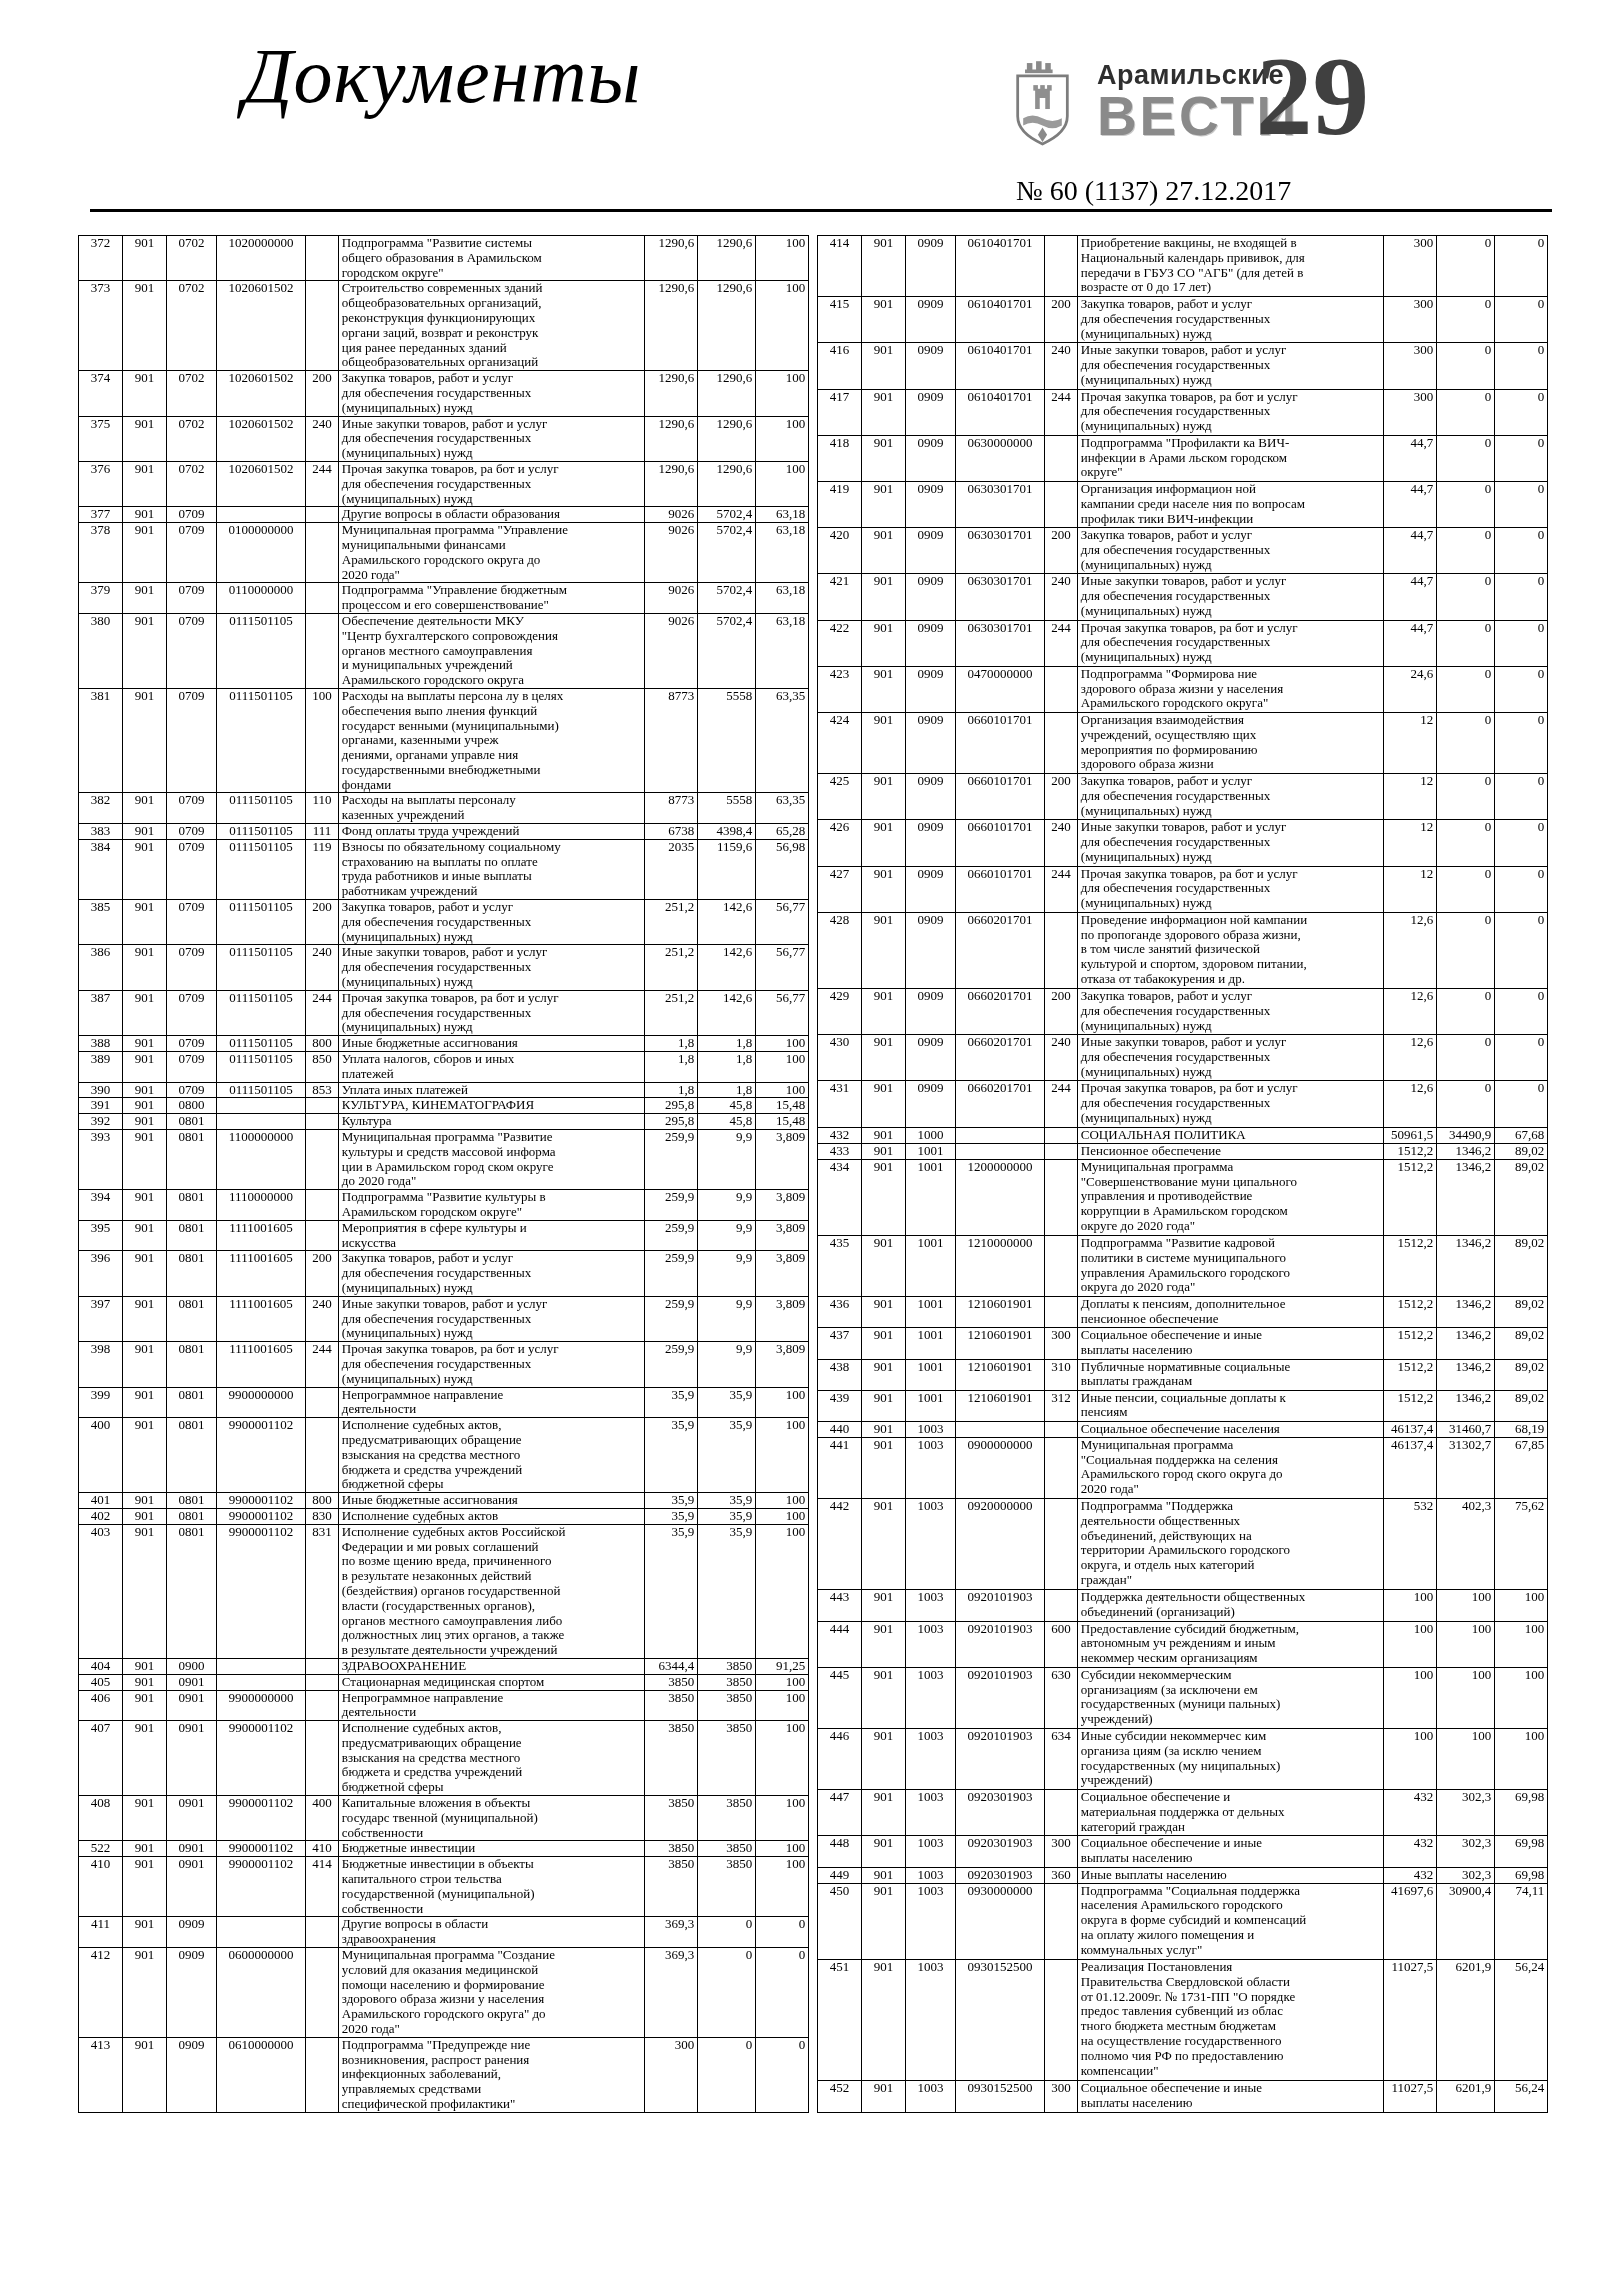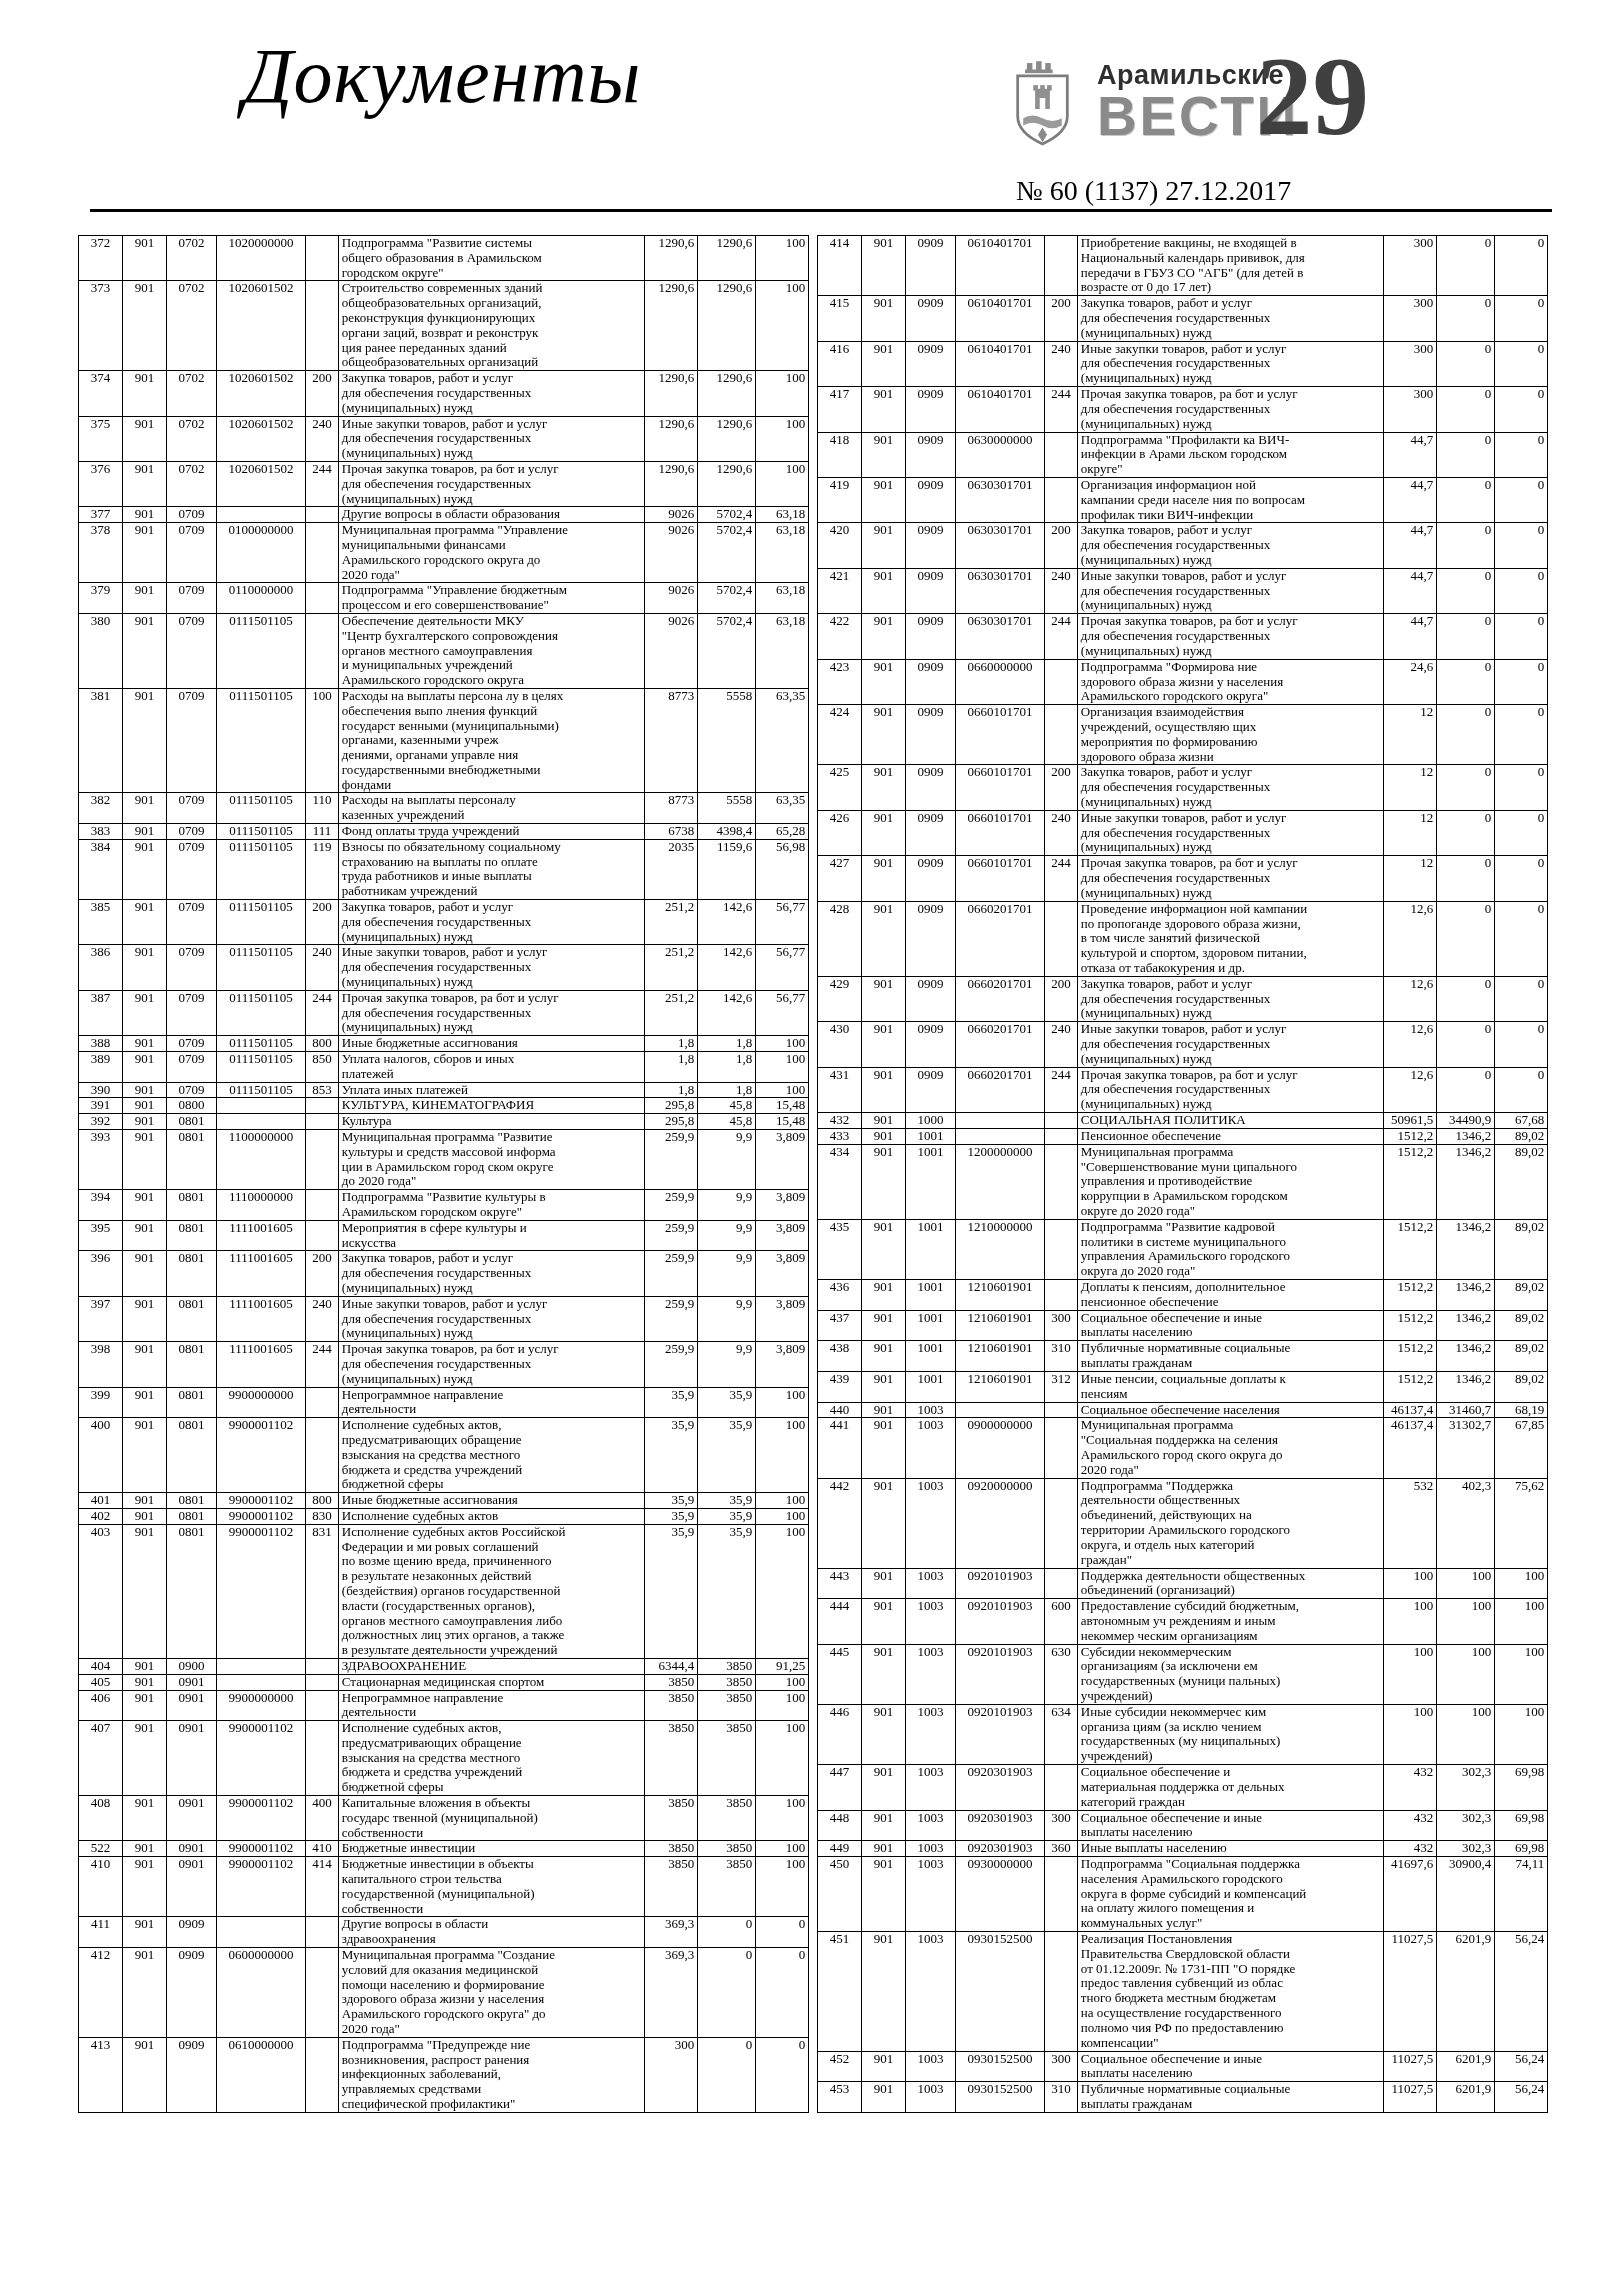--- a/index.html
+++ b/index.html
@@ -783,21 +783,21 @@
 для обеспечения государственных
 (муниципальных) нужд</td>
           <td class="c-v1">44,7</td>
           <td class="c-v2">0</td>
           <td class="c-p">0</td>
         </tr>
         <tr>
           <td class="c-n">423</td>
           <td class="c-a">901</td>
           <td class="c-s">0909</td>
-          <td class="c-c">0660000000</td>
+          <td class="c-c">0470000000</td>
           <td class="c-g"></td>
           <td class="c-d">Подпрограмма "Формирова ние
 здорового образа жизни у населения
 Арамильского городского округа"</td>
           <td class="c-v1">24,6</td>
           <td class="c-v2">0</td>
           <td class="c-p">0</td>
         </tr>
         <tr>
           <td class="c-n">424</td>
@@ -1173,28 +1173,16 @@
           <td class="c-a">901</td>
           <td class="c-s">1003</td>
           <td class="c-c">0930152500</td>
           <td class="c-g">300</td>
           <td class="c-d">Социальное обеспечение и иные
 выплаты населению</td>
           <td class="c-v1">11027,5</td>
           <td class="c-v2">6201,9</td>
           <td class="c-p">56,24</td>
         </tr>
-        <tr>
-          <td class="c-n">453</td>
-          <td class="c-a">901</td>
-          <td class="c-s">1003</td>
-          <td class="c-c">0930152500</td>
-          <td class="c-g">310</td>
-          <td class="c-d">Публичные нормативные социальные
-выплаты гражданам</td>
-          <td class="c-v1">11027,5</td>
-          <td class="c-v2">6201,9</td>
-          <td class="c-p">56,24</td>
-        </tr>
       </tbody>
   </table>
 </div>
 
 
 </body></html>

